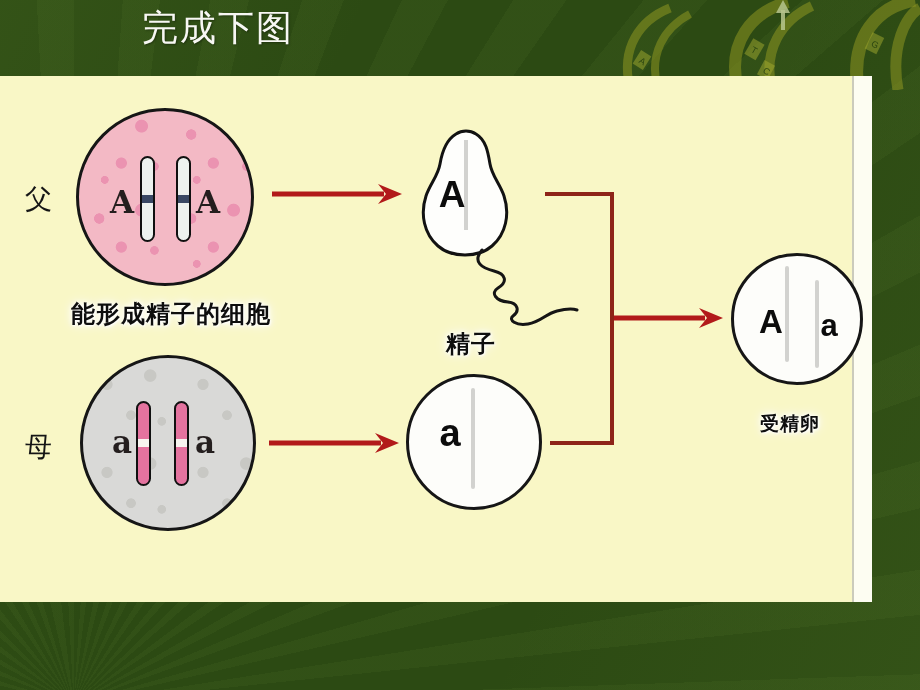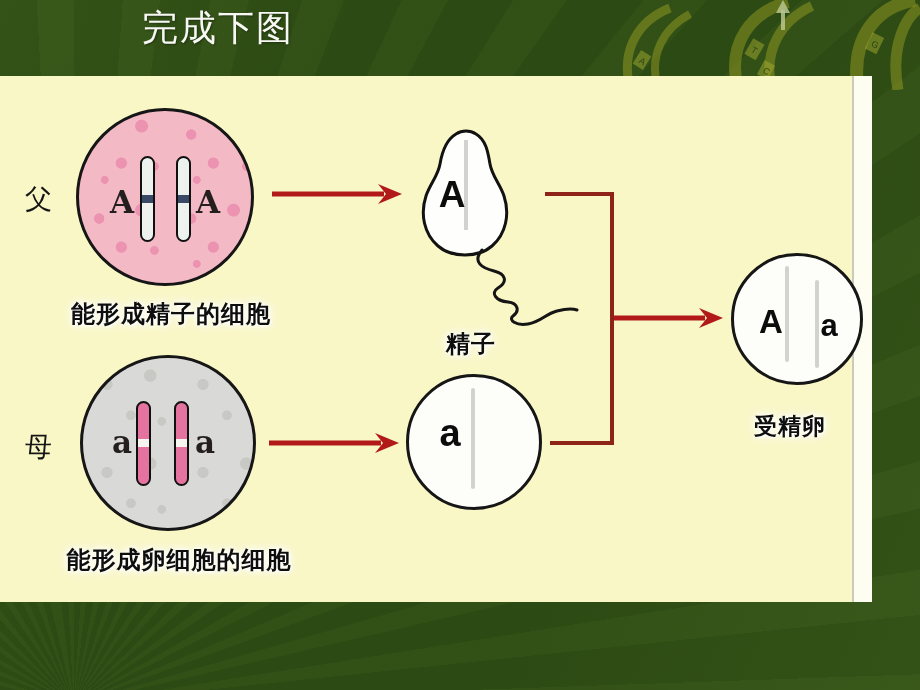--- a/index.html
+++ b/index.html
@@ -150,32 +150,31 @@
   <div class="cell mother-cell"></div>
   <div class="chromo chromo-m" style="left:136px;">
       <div class="band"></div>
     </div>
   <div class="chromo chromo-m" style="left:174px;">
       <div class="band"></div>
     </div>
   <div class="allele-serif" style="left:102px; top:424px;">a</div>
   <div class="allele-serif" style="left:185px; top:424px;">a</div>
   <div class="side-label" style="left:25px; top:429px;">母</div>
-  <div class="caption" style="left:39px; top:544px; width:280px;">能形成卵细胞的细胞</div>
 
   <div class="cell egg-cell"></div>
   <div class="gline" style="left:471px; top:388px; height:101px;"></div>
   <div class="allele-sans" style="left:428px; top:412px; font-size:38px;">a</div>
 
   <div class="cell zygote-cell"></div>
   <div class="gline" style="left:785px; top:266px; height:96px;"></div>
   <div class="gline" style="left:815px; top:280px; height:88px;"></div>
   <div class="allele-sans" style="left:749px; top:303px; font-size:33px;">A</div>
   <div class="allele-sans" style="left:807px; top:308px; font-size:31px;">a</div>
-  <div class="caption" style="left:710px; top:411px; width:160px; font-size:23px;text-align:center;">受精卵</div>
+  <div class="caption" style="left:710px; top:411px; width:160px; font-size:19px;text-align:center;">受精卵</div>
 
   <div class="allele-sans" style="left:430px; top:174px; font-size:37px;">A</div>
   <div class="caption" style="left:391px; top:298px; width:160px;margin-top:30px;">精子</div>
 
   <svg class="overlay" width="920" height="690" viewBox="0 0 920 690">
 
     <line class="shaft" x1="272" y1="194" x2="384" y2="194"></line>
     <polygon class="head" points="402,194 378,184 386,194 378,204"></polygon>
 
     <line class="shaft" x1="269" y1="443" x2="381" y2="443"></line>

